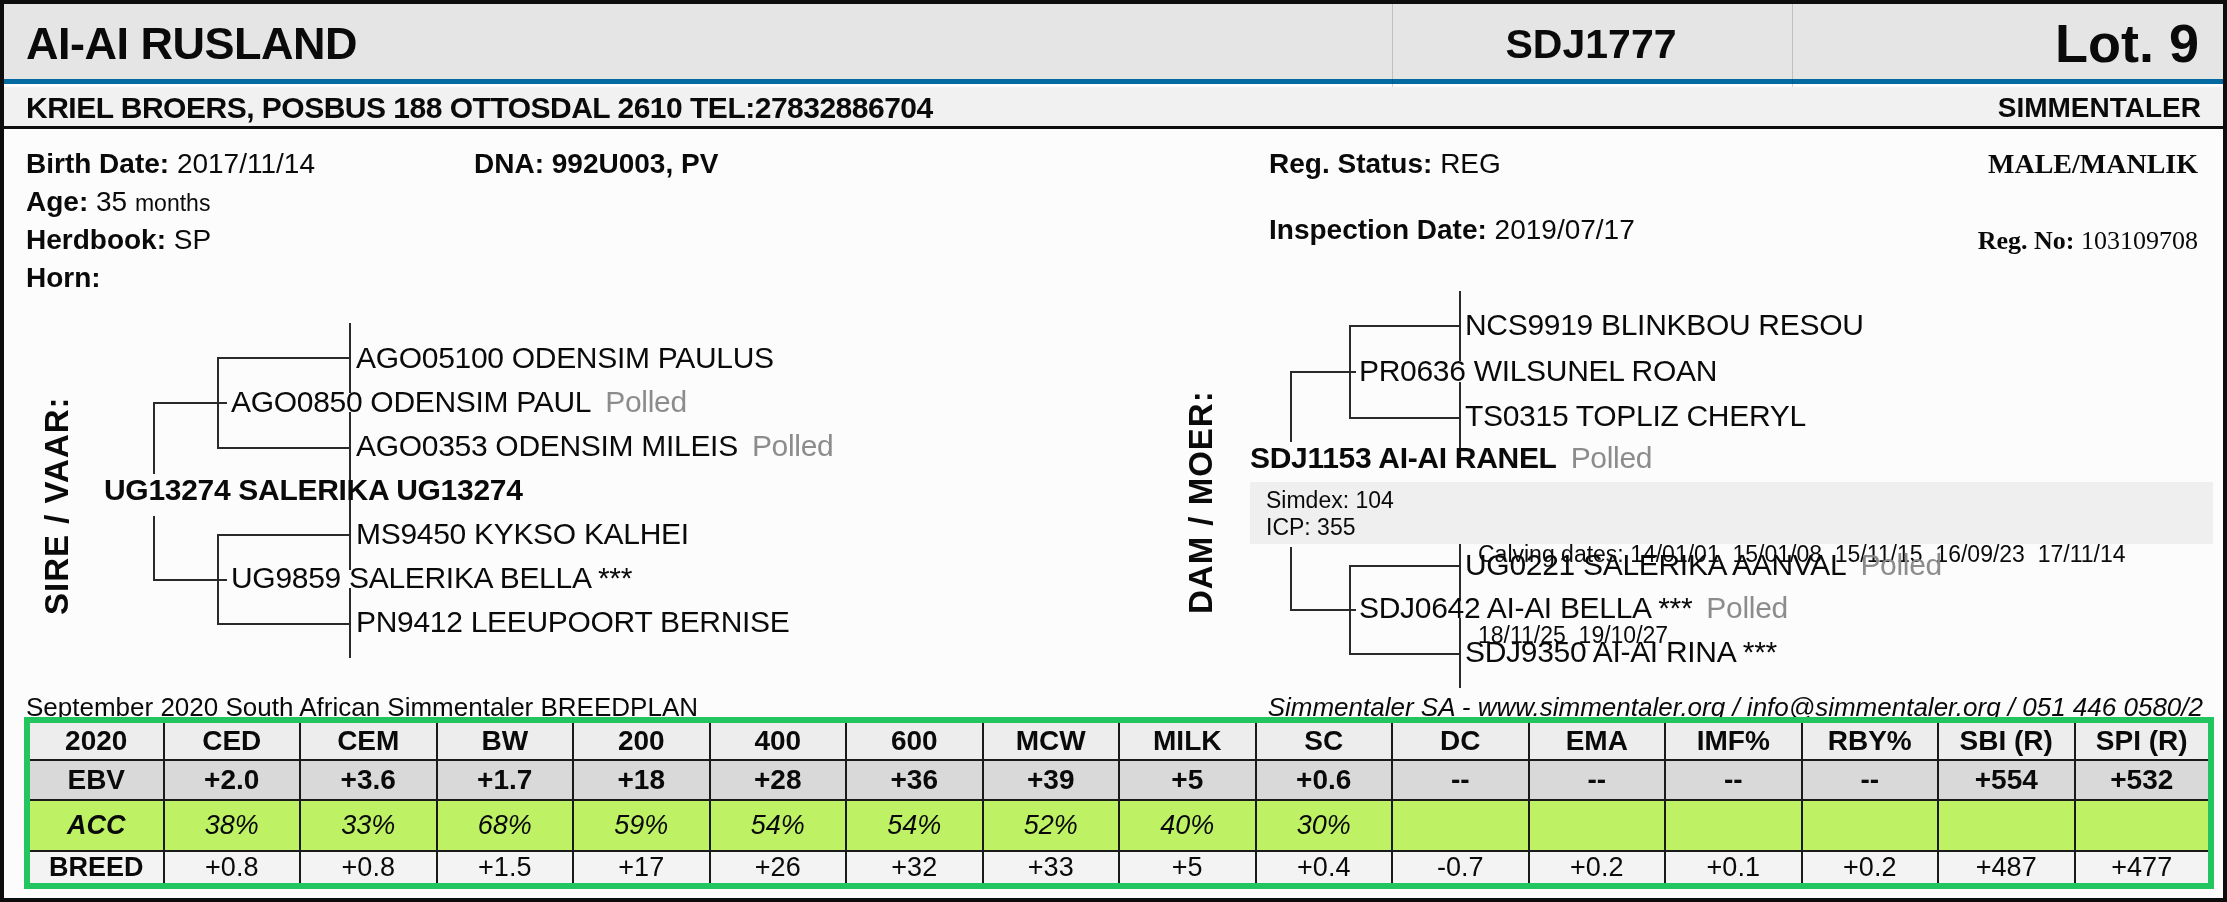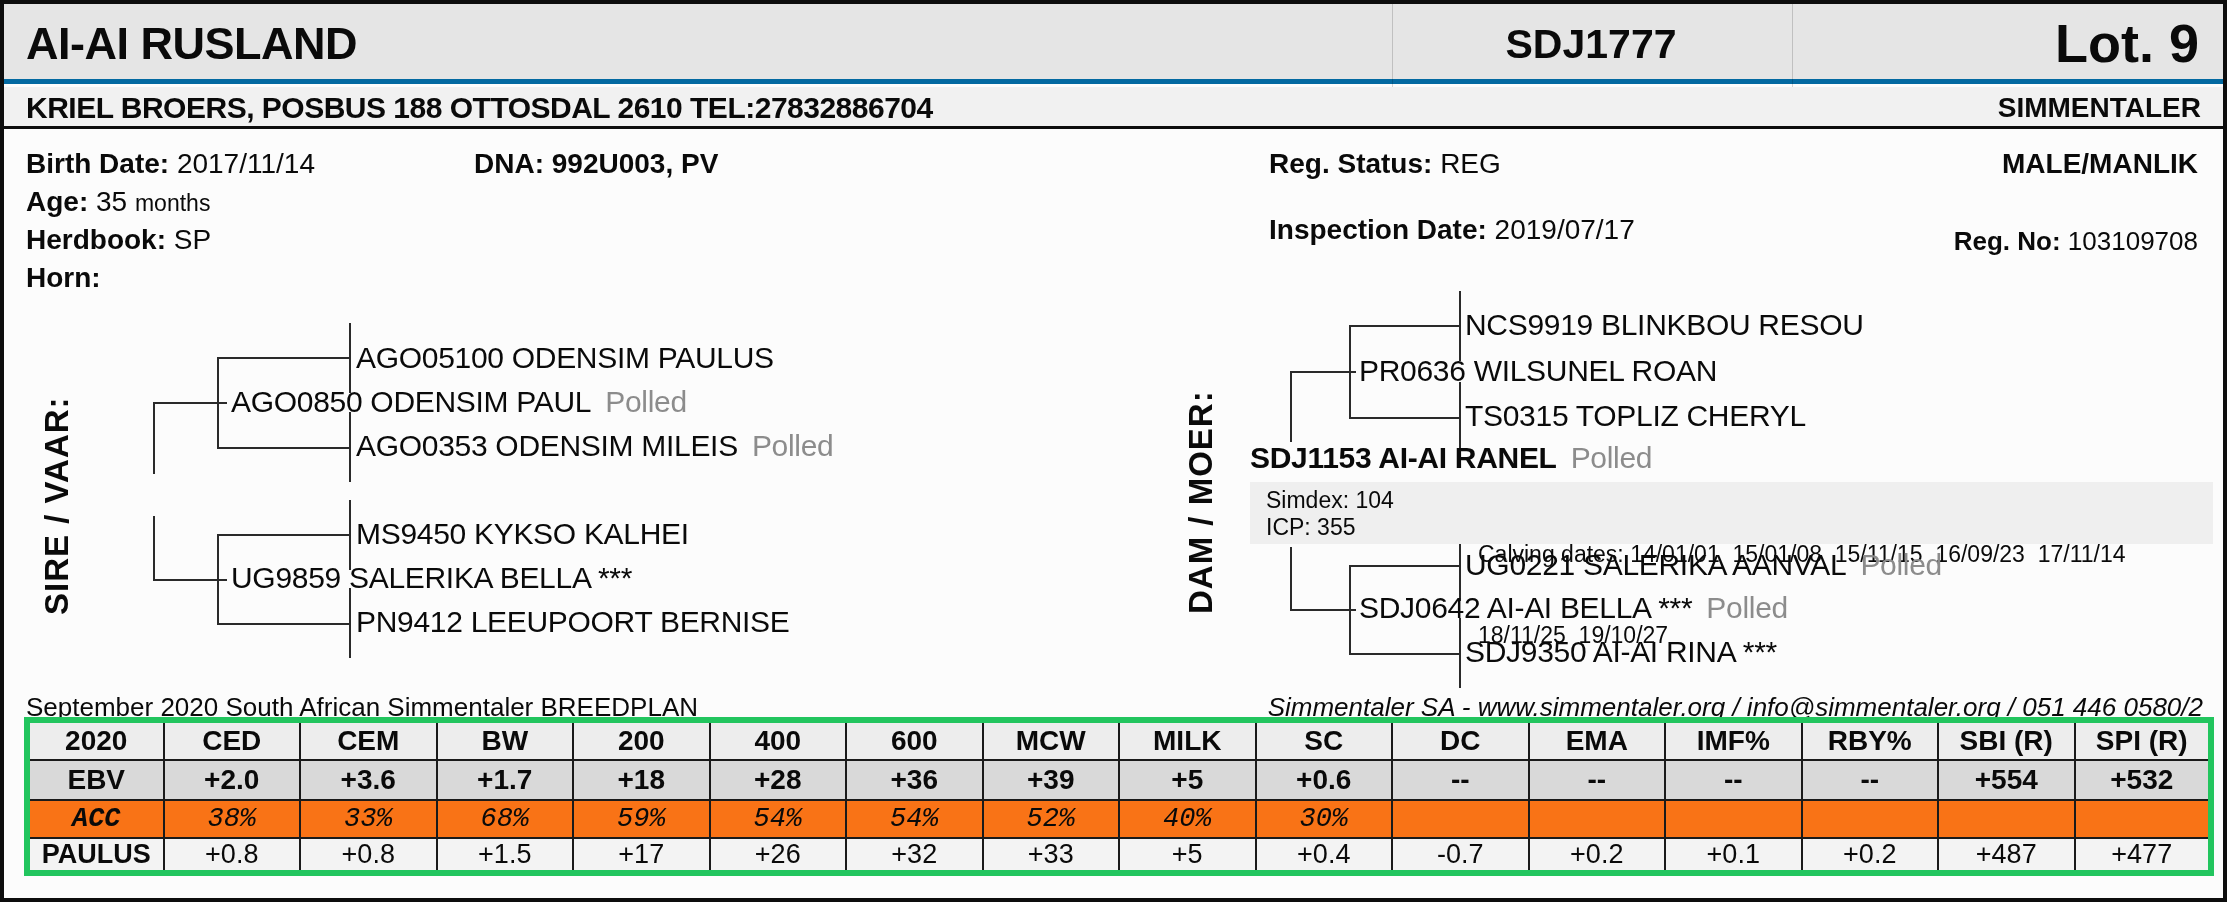--- a/index.html
+++ b/index.html
@@ -23,21 +23,21 @@
           background:#f1f1f1; border-bottom:3px solid #0d0d0d; }
   .addr-left { position:absolute; left:22px; top:0; line-height:42px;
                font-size:30px; font-weight:bold; letter-spacing:-0.5px; }
   .addr-right { position:absolute; right:22px; top:0; line-height:42px;
                 font-size:28px; font-weight:bold; }
 
   
   .det { position:absolute; font-size:28px; white-space:nowrap; }
   .det b { font-weight:bold; }
   .det .small { font-size:23px; }
-  .right-align { text-align:left; }
+  .right-align { text-align:left;font-family:Liberation Serif, serif; }
 
   
   .vlabel { position:absolute; writing-mode:vertical-rl; transform:rotate(180deg);
             font-size:33px; font-weight:bold; letter-spacing:1px; text-align:center; }
   .ped { position:absolute; font-size:30px; white-space:nowrap; letter-spacing:-0.3px; }
   .ped-main { font-weight:bold; }
   .polled { color:#8c8c8c; padding-left:14px; }
   .pl { position:absolute; background:#2a2a2a; }
   .pl.h { height:2px; }
   .pl.v { width:2px; }
@@ -52,21 +52,21 @@
   .foot-right { position:absolute; right:20px; top:688px; font-size:26px; font-style:italic; }
 
   
   table.ebv { position:absolute; left:20px; top:713px; width:2190px;
               border-collapse:collapse; table-layout:fixed;
               border:6px solid #22c55e; }
   table.ebv th, table.ebv td { border:2px solid #1a1a1a; text-align:center;
               overflow:hidden; white-space:nowrap; }
   table.ebv th { height:40px; background:#ededed; font-size:28px; font-weight:bold; }
   tr.row-ebv td { height:40px; background:#d9d9d9; font-size:28px; font-weight:bold; }
-  tr.row-acc td { height:38px; background:#f97316; font-size:27px; font-style:italic;font-family:Liberation Mono, monospace; }
+  tr.row-acc td { height:51px; background:#bef264; font-size:27px; font-style:italic; }
   tr.row-acc td.rowlabel { font-weight:bold; }
   tr.row-breed td { height:34px; background:#f3f3f3; font-size:27px; }
   tr.row-breed td.rowlabel { font-weight:bold; font-style:normal; }
 </style>
 </head>
 <body>
 
 <div id="page">
 
   <div class="hdr">
@@ -130,20 +130,23 @@
   <div class="pl v" style="left:345px; top:584px; height:70px;"></div>
 
   <div class="ped" style="left:352px; top:337px;">
     <span>AGO05100 ODENSIM PAULUS</span>
   </div>
   <div class="ped" style="left:227px; top:381px;">
     <span>AGO0850 ODENSIM PAUL</span><span class="polled">Polled</span>
   </div>
   <div class="ped" style="left:352px; top:425px;">
     <span>AGO0353 ODENSIM MILEIS</span><span class="polled">Polled</span>
+  </div>
+  <div class="ped ped-main" style="left:100px; top:469px;">
+    <span>UG13274 SALERIKA UG13274</span>
   </div>
   <div class="ped" style="left:352px; top:513px;">
     <span>MS9450 KYKSO KALHEI</span>
   </div>
   <div class="ped" style="left:227px; top:557px;">
     <span>UG9859 SALERIKA BELLA ***</span>
   </div>
   <div class="ped" style="left:352px; top:601px;">
     <span>PN9412 LEEUPOORT BERNISE</span>
   </div>
@@ -254,21 +257,21 @@
           <td>40%</td>
           <td>30%</td>
           <td></td>
           <td></td>
           <td></td>
           <td></td>
           <td></td>
           <td></td>
         </tr>
         <tr class="row-breed">
-          <td class="rowlabel">PAULUS</td>
+          <td class="rowlabel">BREED</td>
           <td>+0.8</td>
           <td>+0.8</td>
           <td>+1.5</td>
           <td>+17</td>
           <td>+26</td>
           <td>+32</td>
           <td>+33</td>
           <td>+5</td>
           <td>+0.4</td>
           <td>-0.7</td>

